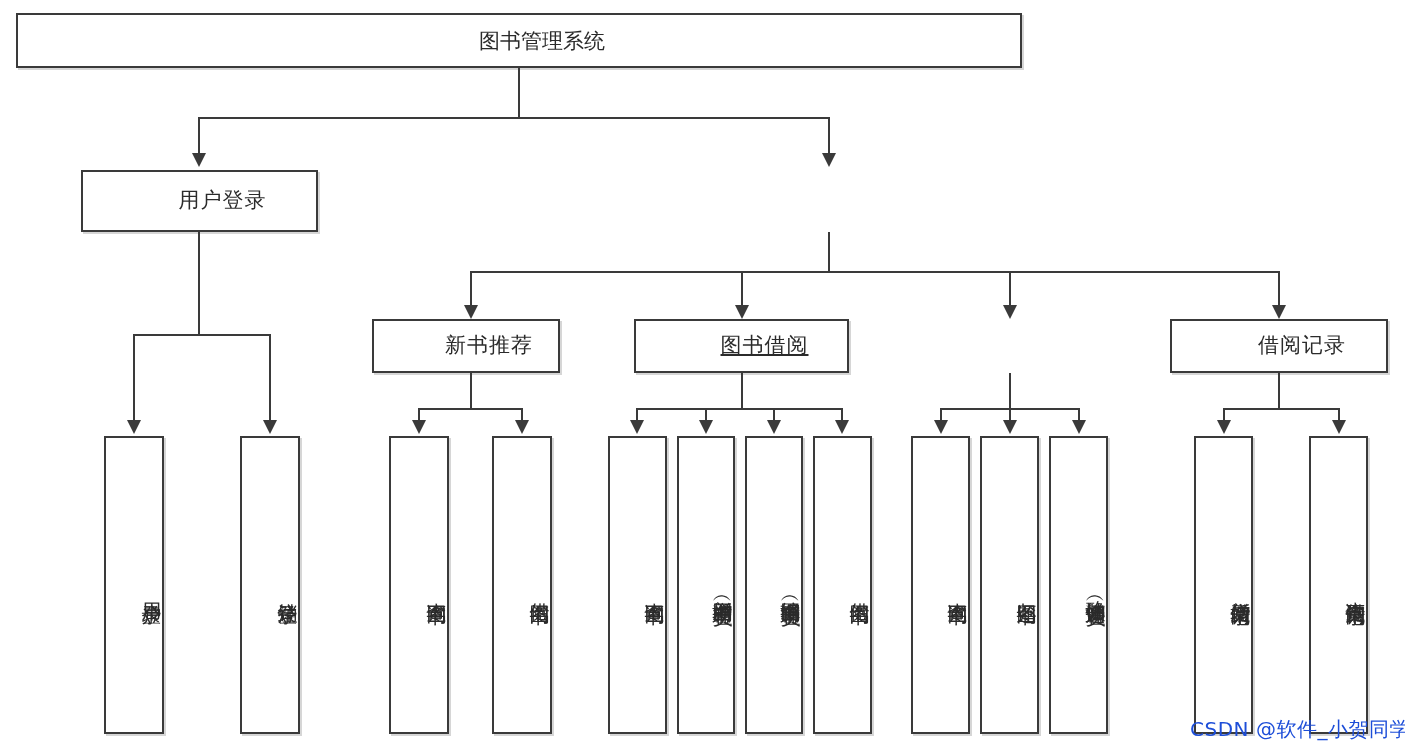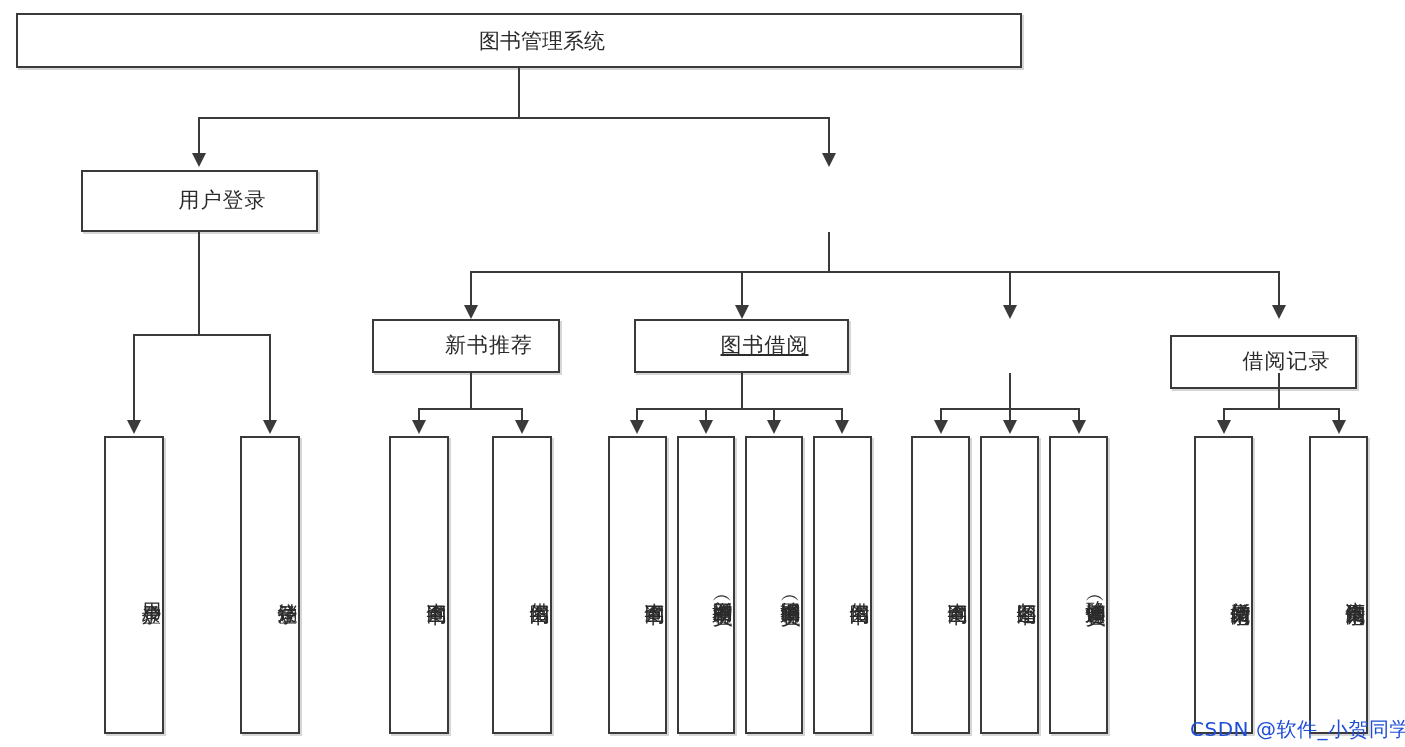--- a/index.html
+++ b/index.html
@@ -64,21 +64,21 @@
   <div class="arrow" style="left:1003px;top:305px;"></div>
   <div class="lnk v" style="left:1278px;top:271px;width:2px;height:34px;"></div>
   <div class="arrow" style="left:1272px;top:305px;"></div>
 
   <div class="node shadow h-node" style="left:372px;top:319px;width:188px;height:54px;">
     <span>新书推荐</span>
   </div>
   <div class="node shadow h-node" style="left:634px;top:319px;width:215px;height:54px;text-decoration:underline;">
     <span>图书借阅</span>
   </div>
-  <div class="node shadow h-node" style="left:1170px;top:335px;width:187px;height:54px;">
+  <div class="node shadow h-node" style="left:1170px;top:319px;width:218px;height:54px;">
     <span>借阅记录</span>
   </div>
 
   <div class="lnk v" style="left:470px;top:373px;width:2px;height:36px;"></div>
   <div class="lnk h" style="left:418px;top:408px;width:105px;height:2px;"></div>
   <div class="lnk v" style="left:418px;top:408px;width:2px;height:13px;"></div>
   <div class="arrow" style="left:412px;top:420px;"></div>
   <div class="lnk v" style="left:521px;top:408px;width:2px;height:13px;"></div>
   <div class="arrow" style="left:515px;top:420px;"></div>
 

